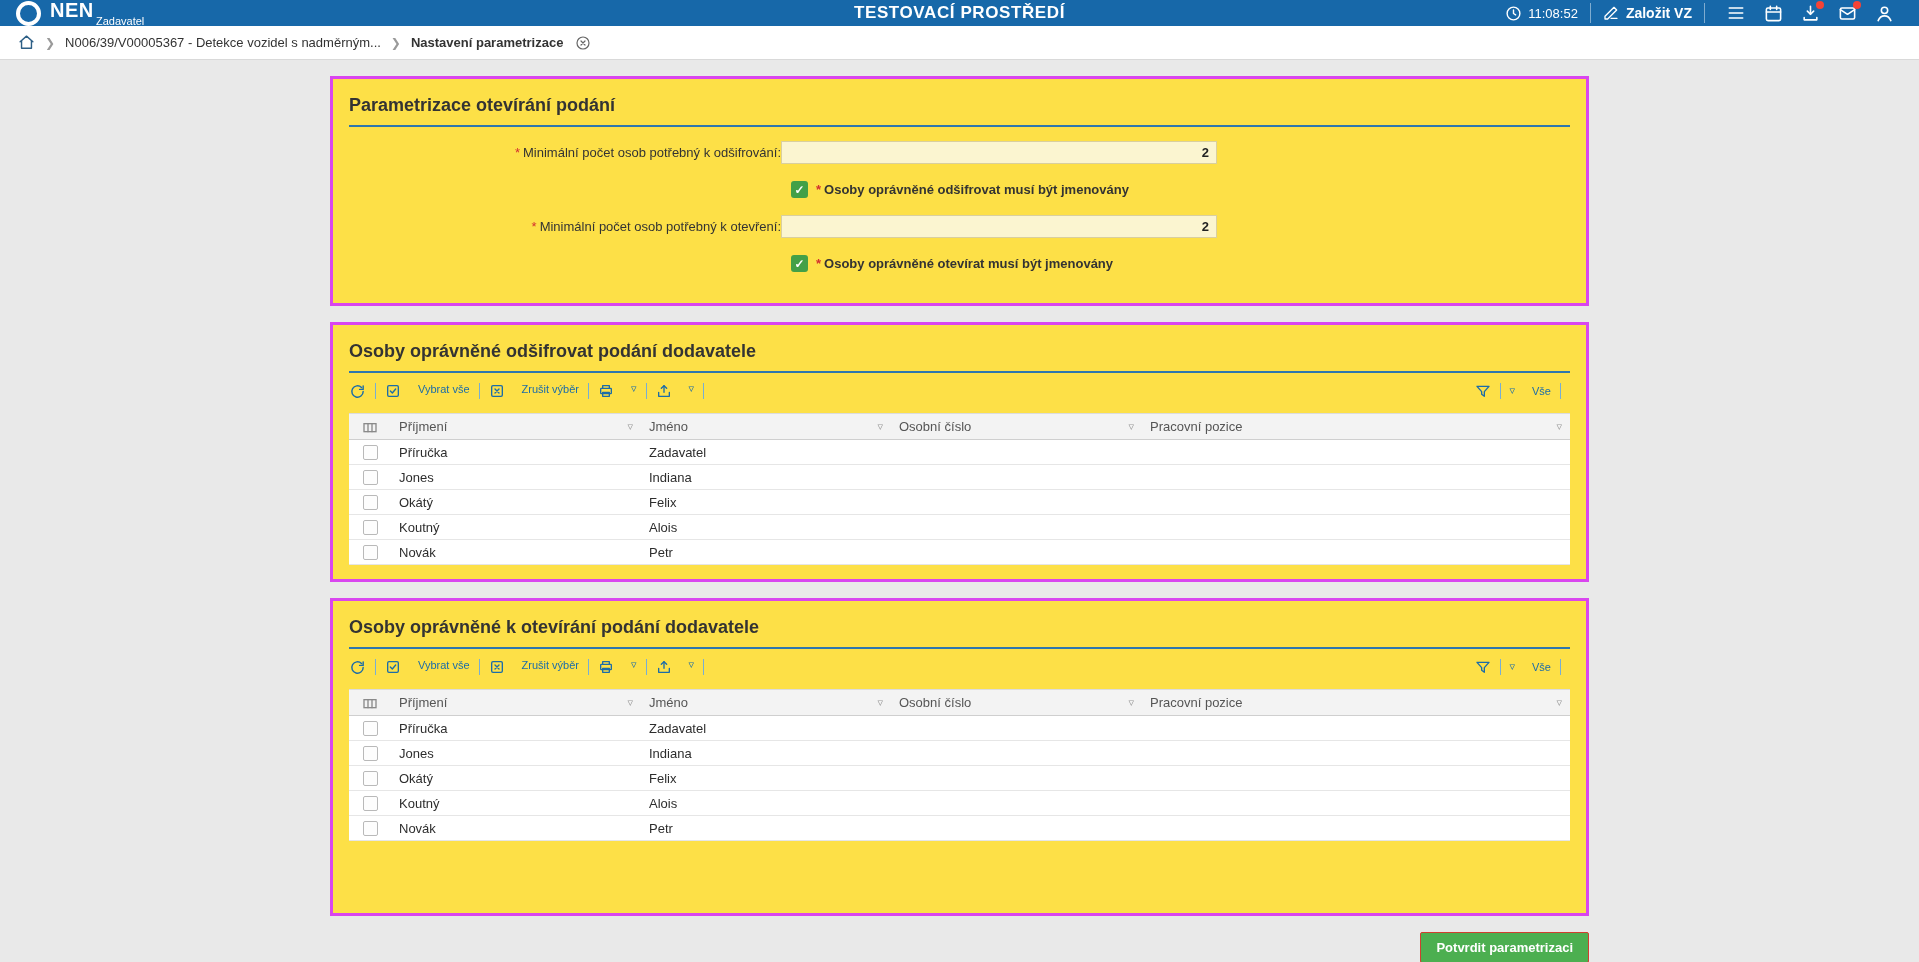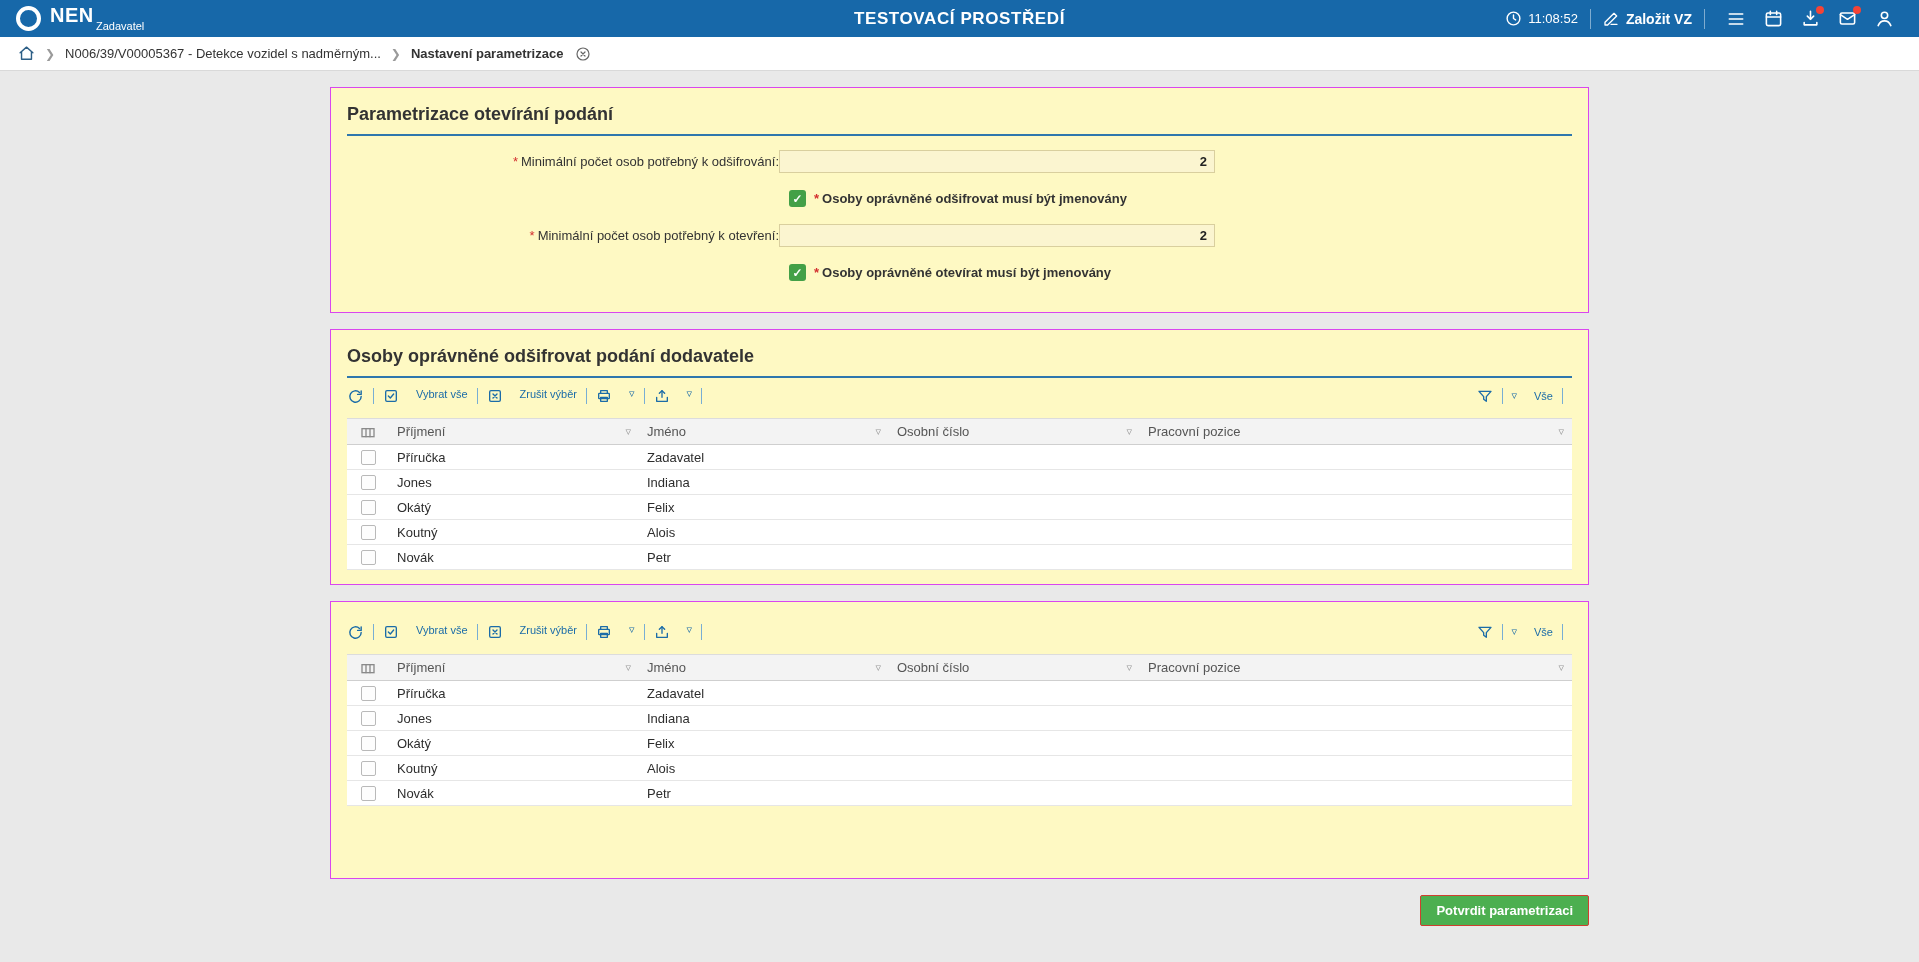--- a/index.html
+++ b/index.html
@@ -1,20 +1,20 @@
 <!DOCTYPE html>
 <html><head>
 <meta charset="utf-8">
 <style>
   * { margin:0; padding:0; box-sizing:border-box; }
   html,body { width:1919px; height:962px; overflow:hidden; }
   body { background:#e9e9e9; font-family:"Liberation Sans", sans-serif; font-size:13px; color:#2d2d2d; }
 
   
-  .topbar { height:37px; background:#1768a9; color:#fff; display:flex; align-items:center; padding:0 16px; position:relative; }
+  .topbar { height:26px; background:#1768a9; color:#fff; display:flex; align-items:center; padding:0 16px; position:relative; }
   .logo-group { display:flex; align-items:center; gap:9px; cursor:pointer; }
   .logo-ring { width:25px; height:25px; border:4px solid #fff; border-radius:50%; display:inline-block; }
   .logo-text { display:flex; flex-direction:column; line-height:1; }
   .app-name { font-weight:bold; font-size:20px; letter-spacing:.5px; }
   .app-role { font-size:11px; margin-left:46px; margin-top:-4px; }
   .env-title { position:absolute; left:50%; transform:translateX(-50%); font-weight:bold; font-size:17px; letter-spacing:.6px; }
   .topbar-right { margin-left:auto; display:flex; align-items:center; }
   .topbar-right .time { font-size:13px; margin-left:6px; }
   .tsep { width:1px; height:20px; background:rgba(255,255,255,.45); margin:0 12px; }
   .top-ic { display:inline-flex; align-items:center; justify-content:center; position:relative; margin:0 9px; cursor:pointer; }
@@ -27,21 +27,21 @@
   .breadcrumb { height:34px; background:#fff; display:flex; align-items:center; padding:0 18px; border-bottom:1px solid #d9d9d9; gap:10px; }
   .bc-home { color:#2d5f86; cursor:pointer; display:inline-flex; }
   .chev { color:#9a9a9a; font-size:12px; }
   .chev::after { content:"\276F"; }
   .crumb { color:#333; cursor:pointer; }
   .crumb.current { font-weight:bold; cursor:default; }
   .bc-close { color:#666; cursor:pointer; display:inline-flex; margin-left:2px; }
 
   
   .main { padding-top:16px; }
-  .card { width:1259px; margin:0 auto 16px; background:#fef9c3; border:1px solid #d946ef; padding:12px 16px 14px; }
+  .card { width:1259px; margin:0 auto 16px; background:#fde047; border:3px solid #d946ef; padding:12px 16px 14px; }
   .card-title { font-size:18px; font-weight:bold; color:#333; padding:4px 0 9px; border-bottom:2px solid #2e77ad; margin-bottom:6px; }
 
   
   .form-row { display:flex; align-items:center; margin:14px 0; min-height:23px; }
   .form-label { width:432px; text-align:right; font-size:13px; color:#333; }
   .req { color:#d32f2f; margin-right:3px; }
   .form-input { width:436px; height:23px; background:#fbf5d0; border:1px solid #d9cf9e; text-align:right; font-weight:bold; font-size:13px; padding:0 7px; font-family:inherit; color:#222; }
   .checkbox-row { margin-left:442px;font-weight:bold; }
   .checkbox { width:17px; height:17px; background:#43a047; border-radius:3px; display:inline-flex; align-items:center; justify-content:center; cursor:pointer; margin-right:8px; flex:none; }
   .checkbox::after { content:"\2713"; color:#fff; font-size:12px; font-weight:bold; }
@@ -330,20 +330,21 @@
           </div>
         <div class="td col-a">Novák</div>
         <div class="td col-b">Petr</div>
         <div class="td col-c"></div>
         <div class="td col-d"></div>
       </div>
     </div>
   </section>
 
   <section class="card tall">
+    <h2 class="card-title">Osoby oprávněné k otevírání podání dodavatele</h2>
 
     <div class="table-toolbar">
       <span class="tb-ic">
         <svg width="17" height="17" viewBox="0 0 24 24" fill="none" stroke="currentColor" stroke-width="2" stroke-linecap="round" stroke-linejoin="round">
             <path d="M20 12a8 8 0 1 1-2.34-5.66"></path>
             <path d="M20 4v5h-5"></path>
           </svg>
       </span>
       <span class="tb-sep"></span>
       <span class="tb-btn">

